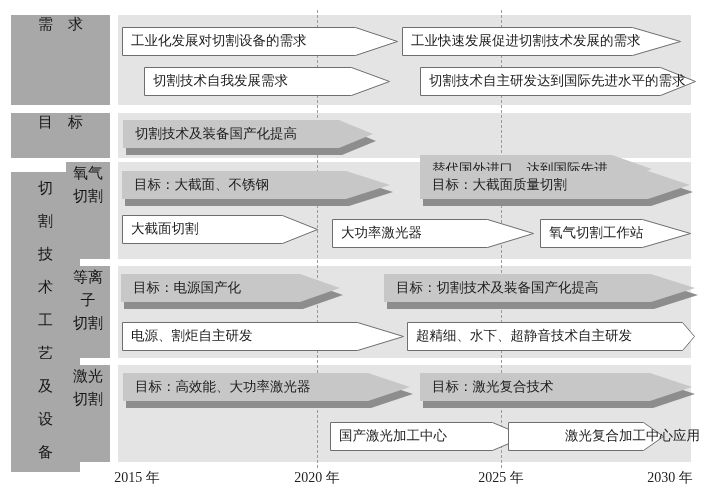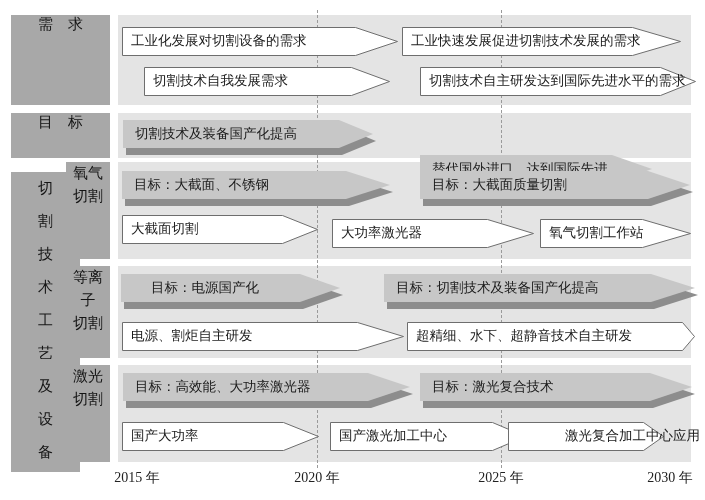--- a/index.html
+++ b/index.html
@@ -154,21 +154,21 @@
       </svg>
     <span class="t">大功率激光器</span>
   </div>
   <div class="arrow white" style="left:540px;top:219px;">
       <svg width="156" height="36">
         <polygon points="0.5,0.5 102.5,0.5 150.5,14.5 102.5,28.5 0.5,28.5" class="wfill"></polygon>
       </svg>
     <span class="t">氧气切割工作站</span>
   </div>
 
-  <div class="arrow gray" style="left:121px;top:274px;padding-left:18px;">
+  <div class="arrow gray" style="left:121px;top:274px;">
       <svg width="225" height="36">
         <polygon points="3,7 182,7 222,21 182,35 3,35" class="gshadow"></polygon>
         <polygon points="0,0 179,0 219,14 179,28 0,28" class="gbody"></polygon>
       </svg>
     <span class="t">目标：电源国产化</span>
   </div>
   <div class="arrow gray" style="left:384px;top:274px;">
       <svg width="317" height="36">
         <polygon points="3,7 270,7 314,21 270,35 3,35" class="gshadow"></polygon>
         <polygon points="0,0 267,0 311,14 267,28 0,28" class="gbody"></polygon>
@@ -195,26 +195,20 @@
       </svg>
     <span class="t">目标：高效能、大功率激光器</span>
   </div>
   <div class="arrow gray" style="left:420px;top:373px;">
       <svg width="278" height="36">
         <polygon points="3,7 233,7 275,21 233,35 3,35" class="gshadow"></polygon>
         <polygon points="0,0 230,0 272,14 230,28 0,28" class="gbody"></polygon>
       </svg>
     <span class="t">目标：激光复合技术</span>
   </div>
-  <div class="arrow white" style="left:122px;top:422px;">
-      <svg width="202" height="36">
-        <polygon points="0.5,0.5 161.5,0.5 196.5,14.5 161.5,28.5 0.5,28.5" class="wfill"></polygon>
-      </svg>
-    <span class="t">国产大功率</span>
-  </div>
   <div class="arrow white" style="left:330px;top:422px;">
       <svg width="201" height="36">
         <polygon points="0.5,0.5 162.5,0.5 195.5,14.5 162.5,28.5 0.5,28.5" class="wfill"></polygon>
       </svg>
     <span class="t">国产激光加工中心</span>
   </div>
   <div class="arrow white" style="left:508px;top:422px;padding-left:48px;">
       <svg width="161" height="36">
         <polygon points="0.5,0.5 135.5,0.5 155.5,14.5 135.5,28.5 0.5,28.5" class="wfill"></polygon>
       </svg>

